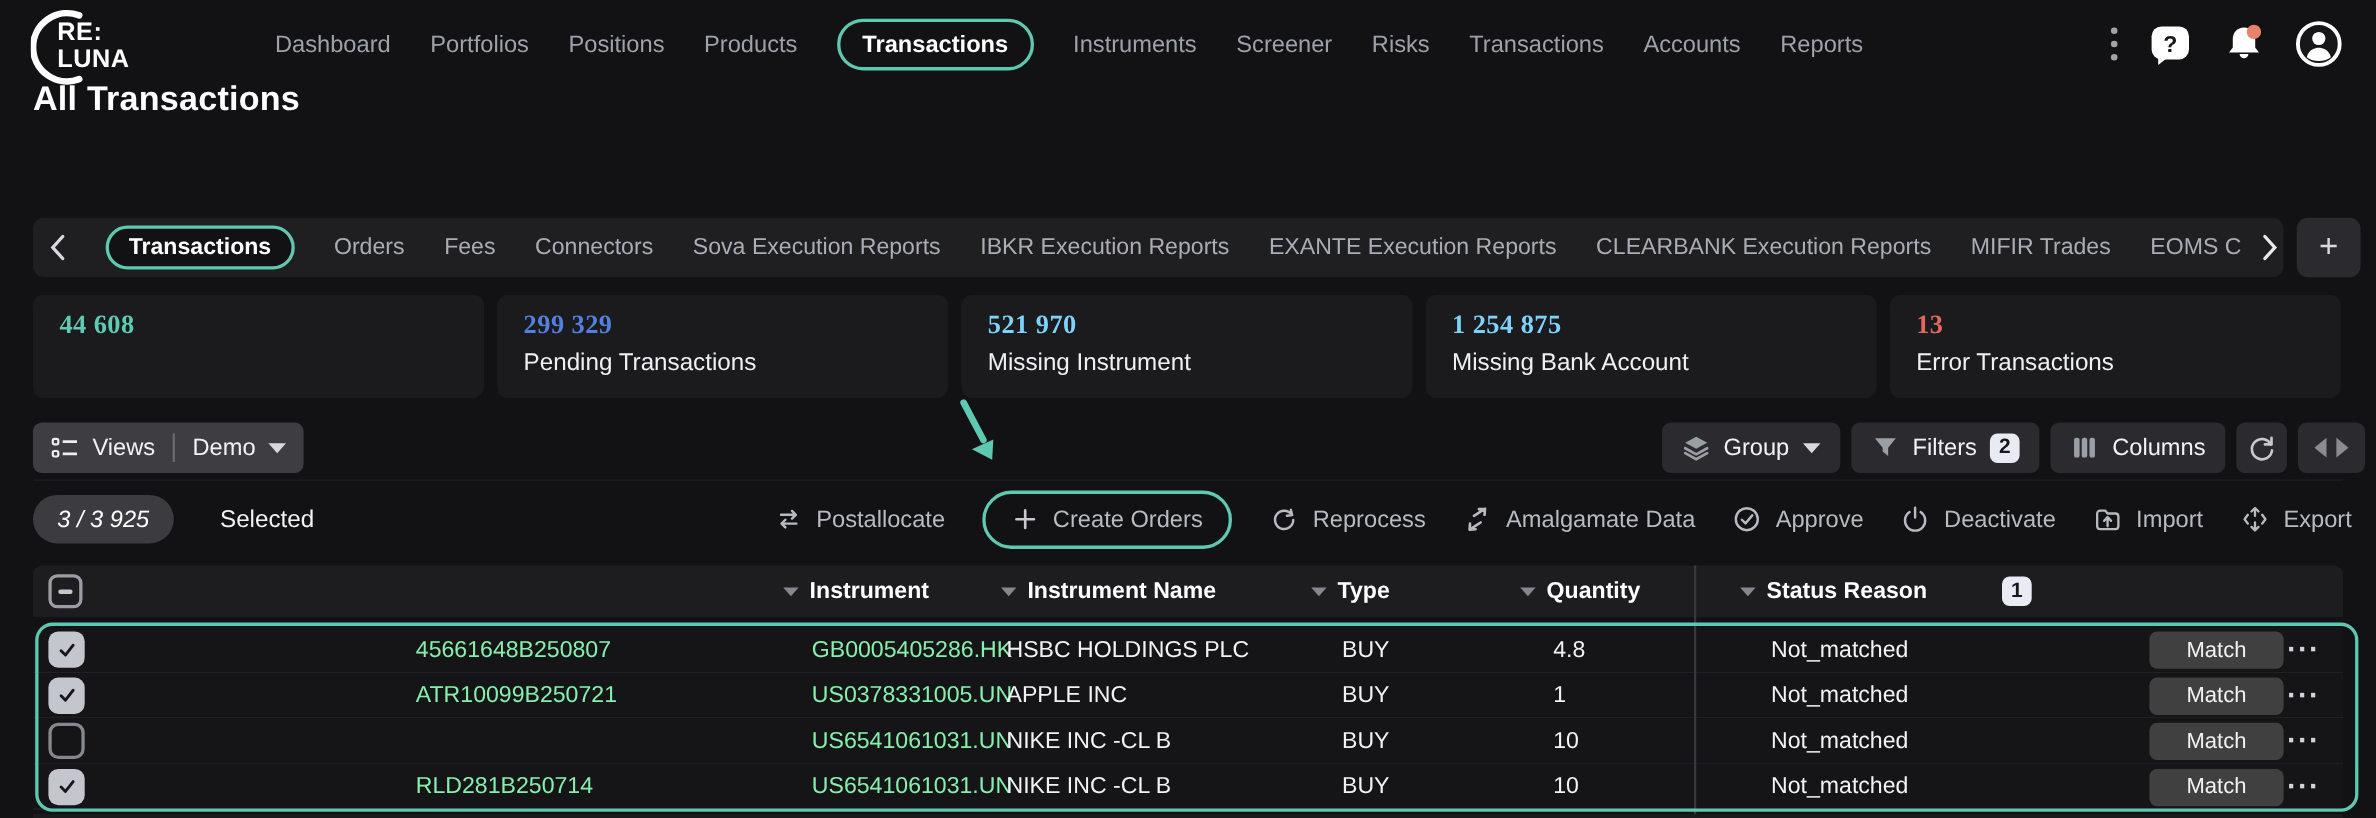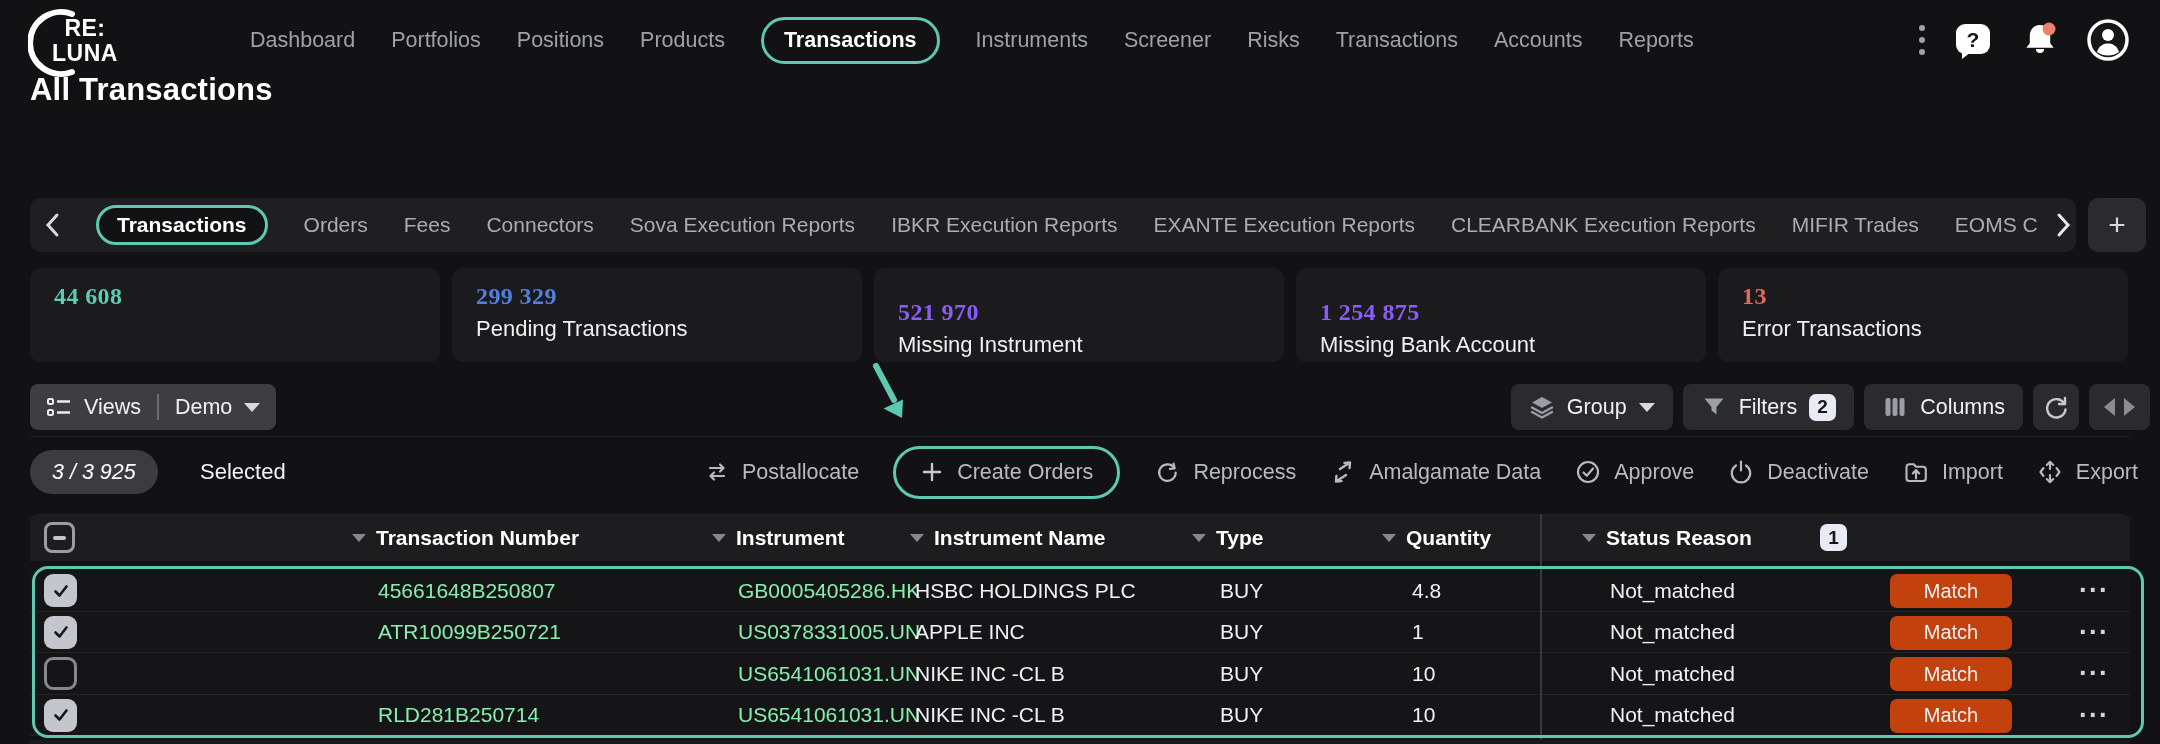--- a/index.html
+++ b/index.html
@@ -7,42 +7,42 @@
   body {
     width:2160px; height:744px; position:relative; overflow:hidden;
     background:#121214; color:#f2f2f4;
     font-family:"Liberation Sans", sans-serif;
   }
 
   
   .topbar { position:absolute; left:0; top:0; width:2160px; height:80px; }
   .brand { position:absolute; left:28px; top:4px; width:120px; height:74px; }
   .brand svg { position:absolute; left:0; top:2px; }
-  .brand-text { position:absolute; left:24px; top:12px; font-weight:bold; font-size:23px; line-height:25px; letter-spacing:0.5px; color:#fff;text-align:center; }
+  .brand-text { position:absolute; left:24px; top:12px; font-weight:bold; font-size:23px; line-height:25px; letter-spacing:0.5px; color:#fff; }
   .nav-items { position:absolute; left:250px; top:0; height:80px; display:flex; align-items:center; gap:36px; font-size:21.5px; color:#9da1a9; }
   .nav-item { white-space:nowrap; cursor:pointer; }
   .nav-item.active { color:#fff; font-weight:bold; border:3px solid #5fc8b0; border-radius:26px; padding:8px 20px; }
   .top-icons { position:absolute; right:30px; top:0; height:80px; display:flex; align-items:center; gap:24px; }
 
   
   .page-title { position:absolute; left:30px; top:72px; font-size:31px; font-weight:bold; color:#fff; letter-spacing:0.2px; }
 
   
   .tabstrip { position:absolute; left:30px; top:198px; width:2046px; height:54px; background:#1f1f22; border-radius:10px;
               display:flex; align-items:center; gap:36px; padding:0 14px; font-size:21px; color:#a9adb4; white-space:nowrap; overflow:hidden; }
   .tab { cursor:pointer; }
   .tab.active { border:3px solid #5fc8b0; border-radius:24px; padding:5px 18px; color:#fff; background:#121214; font-weight:bold; }
   .tab-chev { display:flex; align-items:center; }
   .add-tab { position:absolute; left:2088px; top:198px; width:58px; height:54px; background:#2b2b2f; border-radius:10px;
              display:flex; align-items:center; justify-content:center; font-size:30px; color:#d7d9dd; cursor:pointer; }
 
   
   .card { position:absolute; top:268px; width:410px; height:94px; background:#1b1b1e; border-radius:10px; padding:15px 24px; cursor:pointer; }
   .card-value { font-size:24px; font-weight:bold; letter-spacing:0.4px;font-family:Liberation Serif, serif; }
-  .v-teal { color:#5ecbb2; } .v-blue { color:#527fe0; } .v-amber { color:#8b5cf6;margin-top:16px; } .v-red { color:#e2685e; }
+  .v-teal { color:#5ecbb2; } .v-blue { color:#527fe0; } .v-amber { color:#7dd3fc; } .v-red { color:#e2685e; }
   .card-label { font-size:22px; color:#eef0f2; margin-top:6px; }
 
   
   .views-btn { position:absolute; left:30px; top:384px; height:46px; background:#3d3d42; border-radius:8px;
                display:flex; align-items:center; gap:12px; padding:0 16px; font-size:21.5px; color:#f2f2f4; cursor:pointer; }
   .views-divider { width:2px; height:26px; background:#6b6b71; margin:0 4px; }
   .viewbar-right { position:absolute; top:384px; right:10px; display:flex; gap:10px; height:46px; }
   .bar-btn { height:46px; background:#2b2b2f; border-radius:8px; display:flex; align-items:center; gap:12px;
              padding:0 18px; font-size:21.5px; color:#f2f2f4; cursor:pointer; border:none; }
   .count-badge { min-width:27px; height:27px; padding:0 5px; background:#e9ebf4; border-radius:7px; color:#17171a;
@@ -71,21 +71,21 @@
   .tbody { position:absolute; left:30px; top:570px; width:2100px; }
   .trow { position:relative; width:2100px; height:41.5px; background:#151518; border-bottom:1px solid #232327; font-size:21px; }
   .cell { position:absolute; top:0; height:41.5px; display:flex; align-items:center; white-space:nowrap; }
   .link { color:#86efac; cursor:pointer; }
   .cb { position:absolute; top:4px; width:33px; height:33px; border-radius:9px; display:flex; align-items:center; justify-content:center; cursor:pointer; }
   .cb.checked { background:#c3c6cd; }
   .cb.unchecked { border:3px solid #85888e; background:transparent; }
   .cb-head { position:absolute; left:14px; top:8px; width:31px; height:31px; border:3px solid #9a9da3; border-radius:8px;
              display:flex; align-items:center; justify-content:center; cursor:pointer; }
   .cb-dash { width:13px; height:4px; background:#c3c6cd; border-radius:2px; }
-  .match-btn { position:absolute; left:1860px; top:4px; width:122px; height:34px; background:#c2410c; border:none; border-radius:7px;
+  .match-btn { position:absolute; left:1924px; top:4px; width:122px; height:34px; background:#404040; border:none; border-radius:7px;
                color:#f2f2f4; font-size:20px; font-family:"Liberation Sans", sans-serif; cursor:pointer; }
   .row-dots { position:absolute; left:2040px; top:0; width:48px; height:41.5px; display:flex; align-items:center; justify-content:center;
               color:#d2d4d8; font-size:27px; font-weight:bold; letter-spacing:1px; cursor:pointer; }
   .col-divider { position:absolute; left:1540px; top:514px; width:2px; height:230px; background:#37373c; }
   .rows-outline { position:absolute; left:32px; top:566px; width:2112px; height:172px; border:3.5px solid #5fc8b0; border-radius:16px;
                   pointer-events:none; z-index:5; }
   .partial-row { position:absolute; left:30px; top:740px; width:2100px; height:4px; background:#1a1a1d; }
   icon, .ic { display:inline-flex; }
 </style>
 </head>
@@ -349,24 +349,20 @@
 <svg class="annot-arrow" width="80" height="78" viewBox="0 0 80 78">
   <path d="M24 6 L42 40" stroke="#5fc8b0" stroke-width="6" stroke-linecap="round" fill="none"></path>
   <path d="M50 58 L31.5 48.5 L51 39.5 Z" fill="#5fc8b0"></path>
 </svg>
 
 <div class="thead">
   <span class="cb-head">
       <span class="cb-dash"></span>
     </span>
 
-  <div class="th" style="left:322px">
-    <span class="col-caret"></span>
-    <span>Transaction Number</span>
-  </div>
   <div class="th" style="left:682px">
     <span class="col-caret"></span>
     <span>Instrument</span>
   </div>
   <div class="th" style="left:880px">
     <span class="col-caret"></span>
     <span>Instrument Name</span>
   </div>
   <div class="th" style="left:1162px">
     <span class="col-caret"></span>

